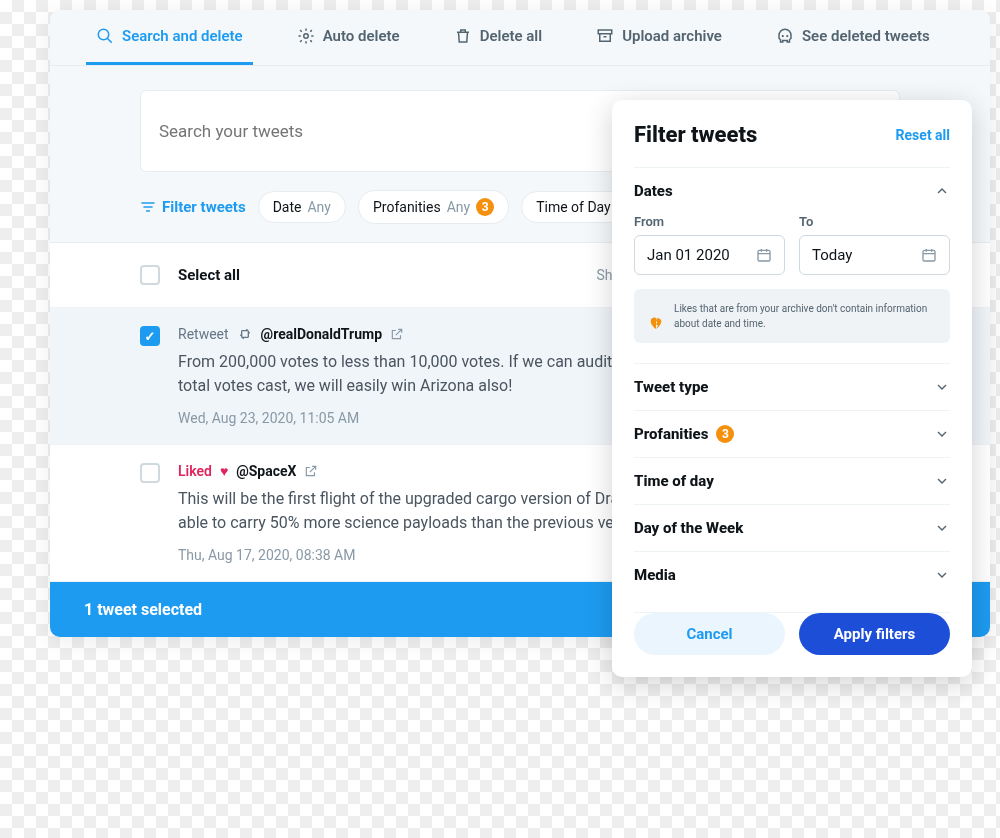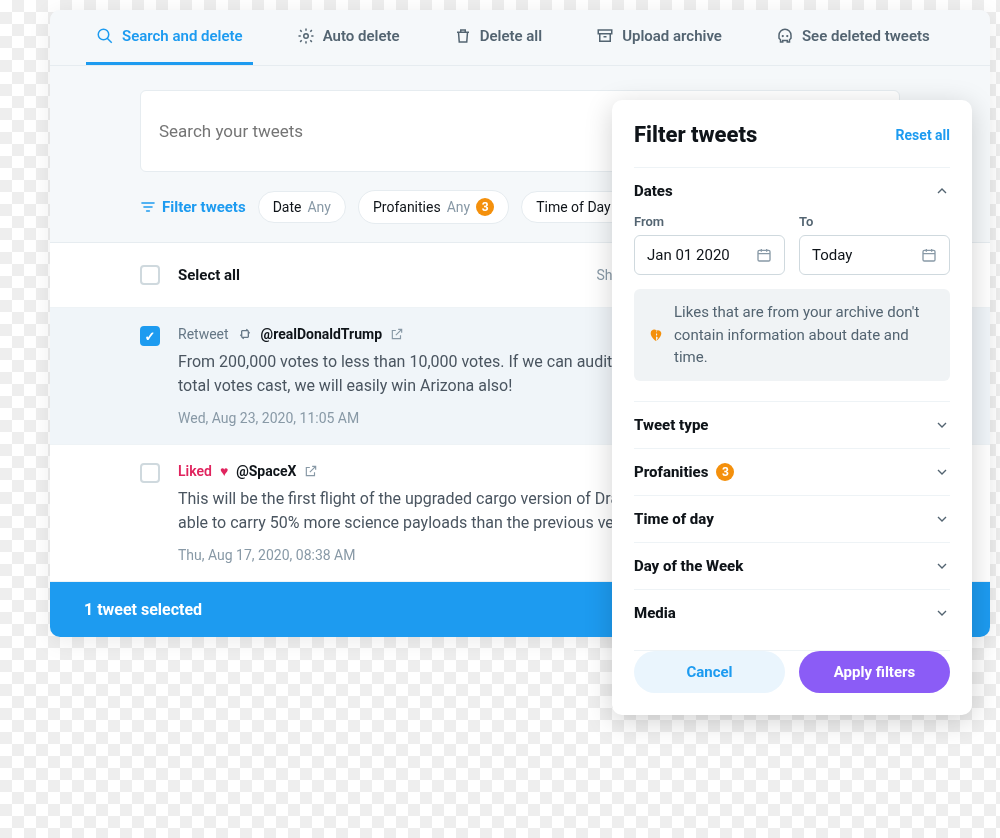--- a/index.html
+++ b/index.html
@@ -140,31 +140,31 @@
     padding:10px 12px; font-size:15px; color:#0f1419; cursor:pointer;
   }
   .dinp .cal { color:#8899a6; }
   .quickrow { display:flex; gap:10px; margin-bottom:14px; flex-wrap:wrap;}
   .quickrow .qchip {
     background:#eaf5fd; color:#1d9bf0; border-radius:999px;
     padding:7px 14px; font-size:14px; font-weight:600; cursor:pointer;
   }
   .notice {
     background:#f0f3f5; border-radius:6px; padding:12px 14px;
-    display:flex; gap:10px; align-items:center;
-    font-size:15px; color:#536471; line-height:1.5; margin-bottom: 6px;
+    display:flex; gap:10px; align-items:flex-end;
+    font-size:10px; color:#536471; line-height:1.5; margin-bottom: 6px;
   }
   .notice .nicon { color:#f4900c; flex-shrink:0; margin-top:1px;}
   .fp-actions { display:flex; gap:14px; margin-top: 14px; border-top: 1px solid #eef3f6;}
   .btn {
     flex:1; border:none; border-radius:999px; padding:12px 10px;
     font-size:15px; font-weight:700; cursor:pointer;
   }
   .btn.cancel { background:#eaf5fd; color:#1d9bf0; }
-  .btn.apply { background:#8b5cf6; color:#fff; }
+  .btn.apply { background:#1d4ed8; color:#fff; }
   svg { display:block; }
 </style>
 </head>
 <body>
 <div class="checker-bg"></div>
 
 <div class="app">
 
   <div class="topnav">
     <div class="tab active">

